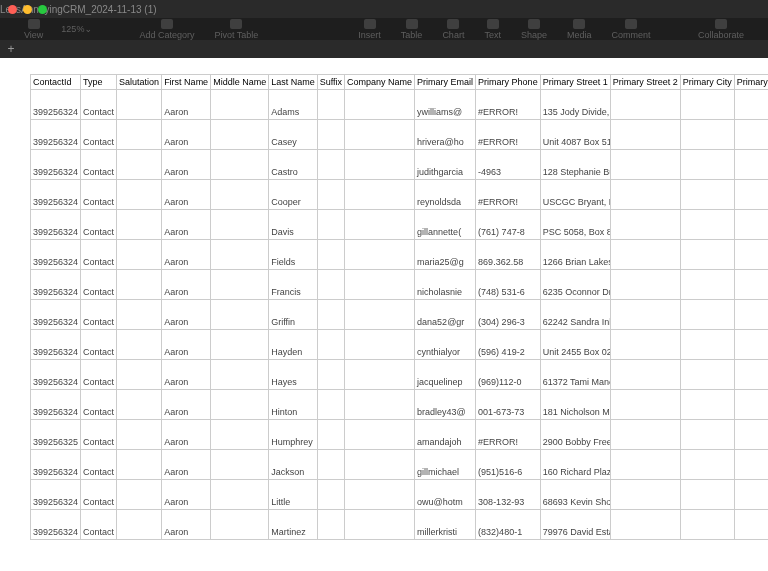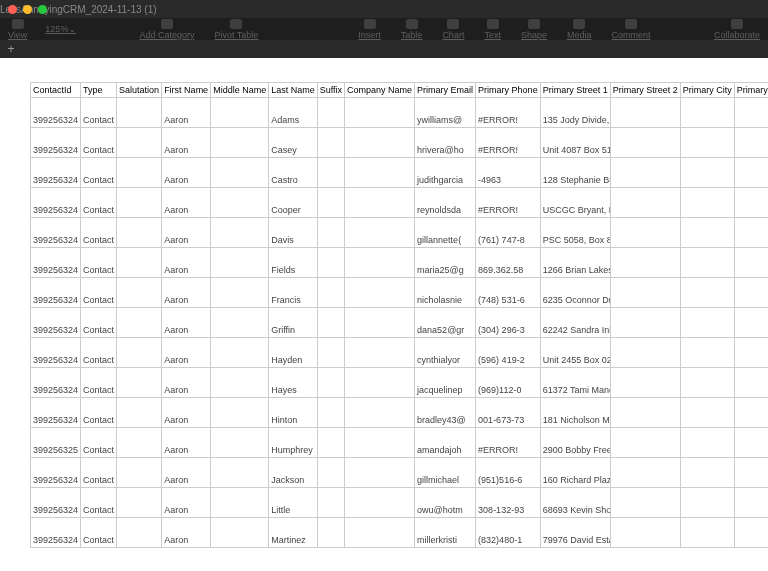--- a/index.html
+++ b/index.html
@@ -26,22 +26,21 @@
     .red { background: #ff5f56; }
     .yellow { background: #ffbd2e; }
     .green { background: #27c93f; }
     .toolbar {
       height: 22px;
       background: #1e1e1e;
       display: flex;
       align-items: center;
       color: #888;
       font-size: 9px;
-      padding: 0 8px;
-      text-decoration: underline;
+      padding: 0 24px;
     }
     .toolbar-left { display: flex; align-items: center; gap: 18px; }
     .toolbar-center { flex: 1; display: flex; align-items: center; justify-content: center; gap: 20px; }
     .toolbar-right { display: flex; align-items: center; gap: 12px; }
     .tb-item { display: flex; flex-direction: column; align-items: center; gap: 1px; opacity: 0.6; }
     .tb-icon { width: 12px; height: 10px; background: #555; border-radius: 2px; }
     .zoom-group { display: flex; align-items: center; gap: 0; opacity: 0.6; }
     .tabstrip {
       height: 18px;
       background: #2a2a2a;
@@ -58,21 +57,21 @@
       color: #fff;
       padding: 2px 14px;
       font-size: 10px;
       border-radius: 3px;
       margin-left: 4px;
     }
     .sheet-area {
       background: #fff;
       height: calc(571px - 58px);
       overflow: hidden;
-      padding-top: 24px;
+      padding-top: 16px;
     }
     table {
       border-collapse: collapse;
       table-layout: fixed;
       margin-left: 30px;
     }
     th, td {
       border: 1px solid #ccc;
       padding: 2px 2px;
       text-align: left;

